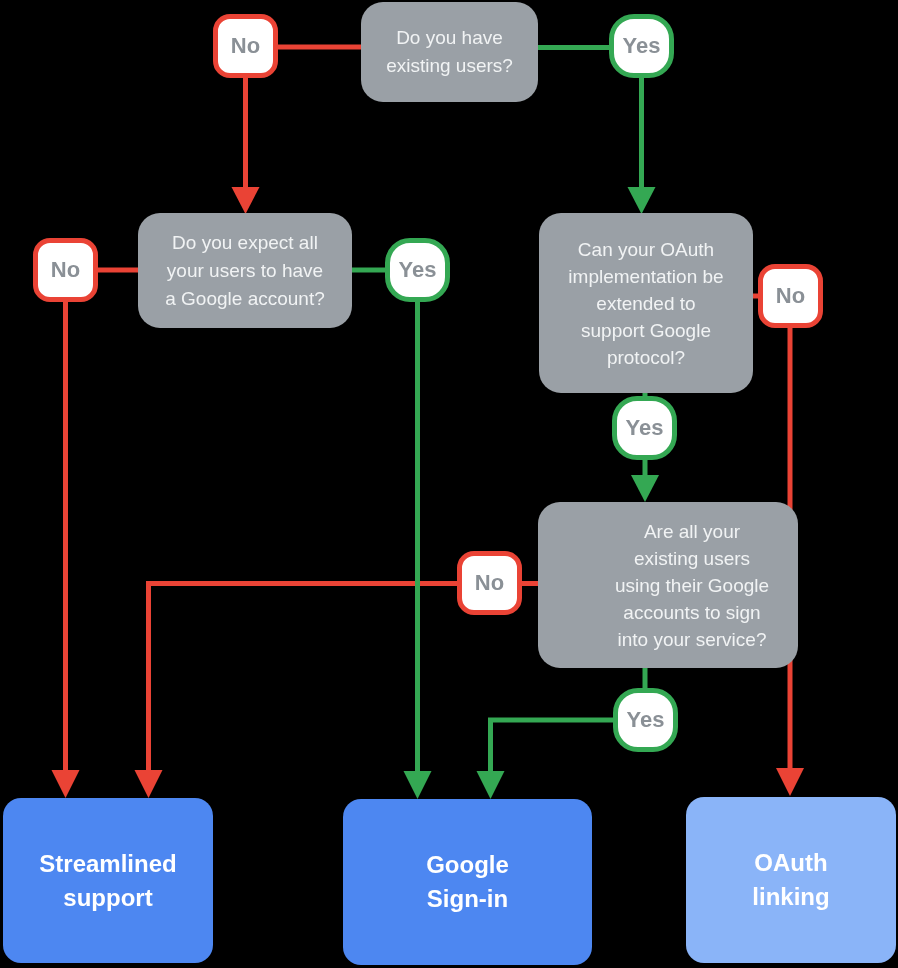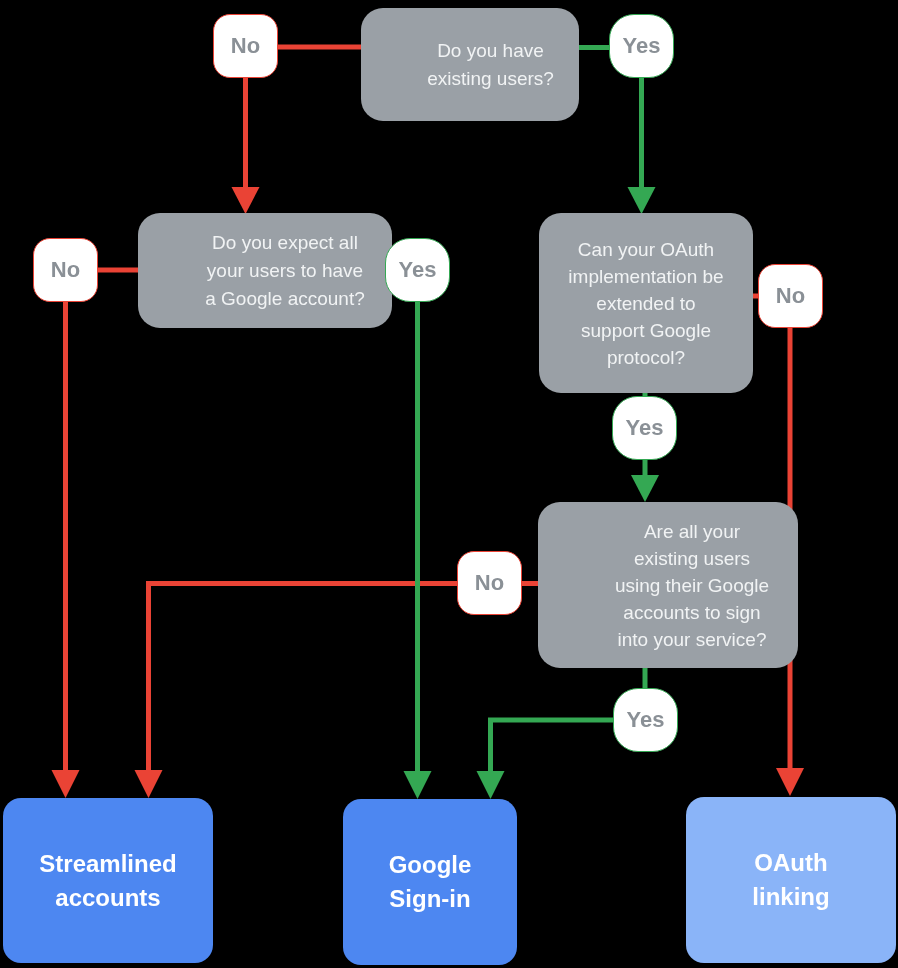--- a/index.html
+++ b/index.html
@@ -30,21 +30,21 @@
     color:var(--question-text);
     display:flex;align-items:center;justify-content:center;
     text-align:center;
     font-size:19px;line-height:28px;font-weight:400;
     white-space:pre-line;
   }
   .badge{
     position:absolute;
     width:65px;height:64px;
     background:#FFFFFF;
-    border:1px solid #737373;
+    border:5px solid #737373;
     border-radius:17px;
     box-sizing:border-box;
     display:flex;align-items:center;justify-content:center;
     font-size:22px;font-weight:bold;
     color:var(--badge-text);
   }
   .badge.red{border-color:var(--red);}
   .badge.green{border-color:var(--green);border-radius:25px;}
   .result{
     position:absolute;
@@ -85,24 +85,24 @@
     <path d="M417.5 301 V773" stroke="#34A853"></path>
     <polygon points="403.5,771 431.5,771 417.5,799" fill="#34A853"></polygon>
     <path d="M645 379 V398" stroke="#34A853"></path>
     <path d="M645 456 V477" stroke="#34A853"></path>
     <polygon points="631,475 659,475 645,502" fill="#34A853"></polygon>
     <path d="M645 666 V690" stroke="#34A853"></path>
     <path d="M615 720 L490.5 720 L490.5 773" stroke="#34A853"></path>
     <polygon points="476.5,771 504.5,771 490.5,799" fill="#34A853"></polygon>
   </svg>
 
-  <div class="qbox" style="left:361px;top:8px;width:177px;height:113px;padding-left:41px;">Do you have
+  <div class="qbox" style="left:361px;top:2px;width:177px;height:100px;">Do you have
 existing users?</div>
 
-  <div class="qbox" style="left:138px;top:213px;width:214px;height:115px;padding-left:40px;">Do you expect all
+  <div class="qbox" style="left:138px;top:213px;width:214px;height:115px;">Do you expect all
 your users to have
 a Google account?</div>
 
   <div class="qbox" style="left:539px;top:213px;width:214px;height:180px;line-height:27px;">Can your OAuth
 implementation be
 extended to
 support Google
 protocol?</div>
 
   <div class="qbox" style="left:538px;top:502px;width:212px;height:166px;line-height:27px;padding-left:48px;">Are all your
@@ -117,21 +117,21 @@
   <div class="badge red" style="left:33px;top:238px;">No</div>
   <div class="badge green" style="left:385px;top:238px;">Yes</div>
 
   <div class="badge red" style="left:758px;top:264px;">No</div>
   <div class="badge green" style="left:612px;top:396px;">Yes</div>
 
   <div class="badge red" style="left:457px;top:551px;">No</div>
   <div class="badge green" style="left:613px;top:688px;">Yes</div>
 
   <div class="result blue" style="left:3px;top:798px;width:210px;height:165px;">Streamlined
-accounts</div>
+support</div>
 
-  <div class="result blue" style="left:343px;top:799px;width:174px;height:166px;">Google
+  <div class="result blue" style="left:343px;top:799px;width:249px;height:166px;">Google
 Sign-in</div>
 
   <div class="result light-blue" style="left:686px;top:797px;width:210px;height:166px;">OAuth
 linking</div>
 
 </div>
 
 </body></html>

